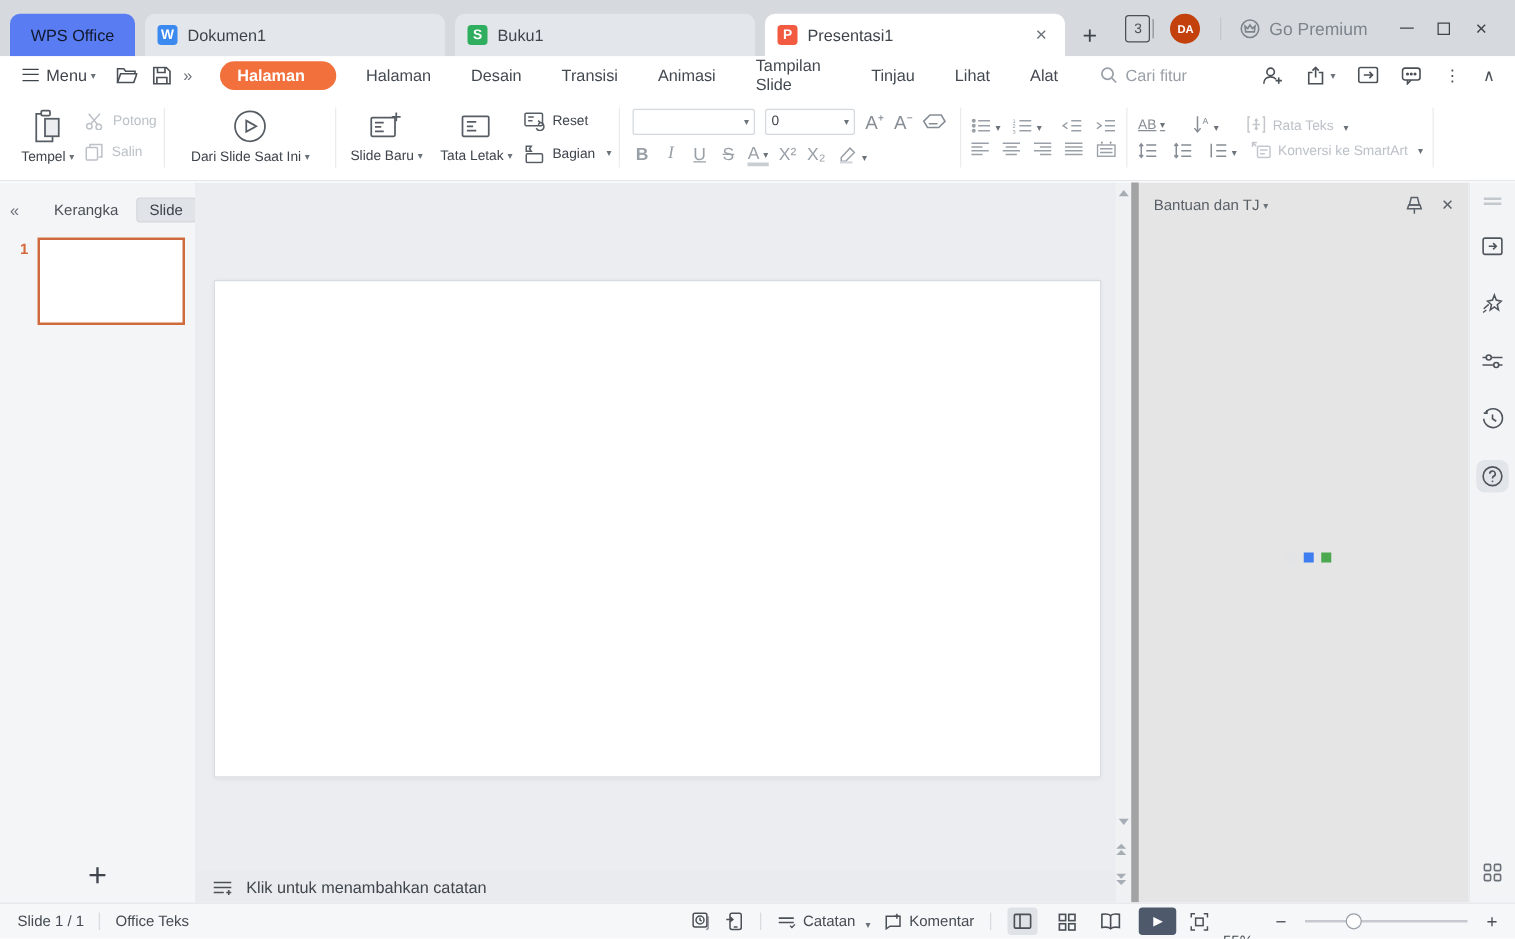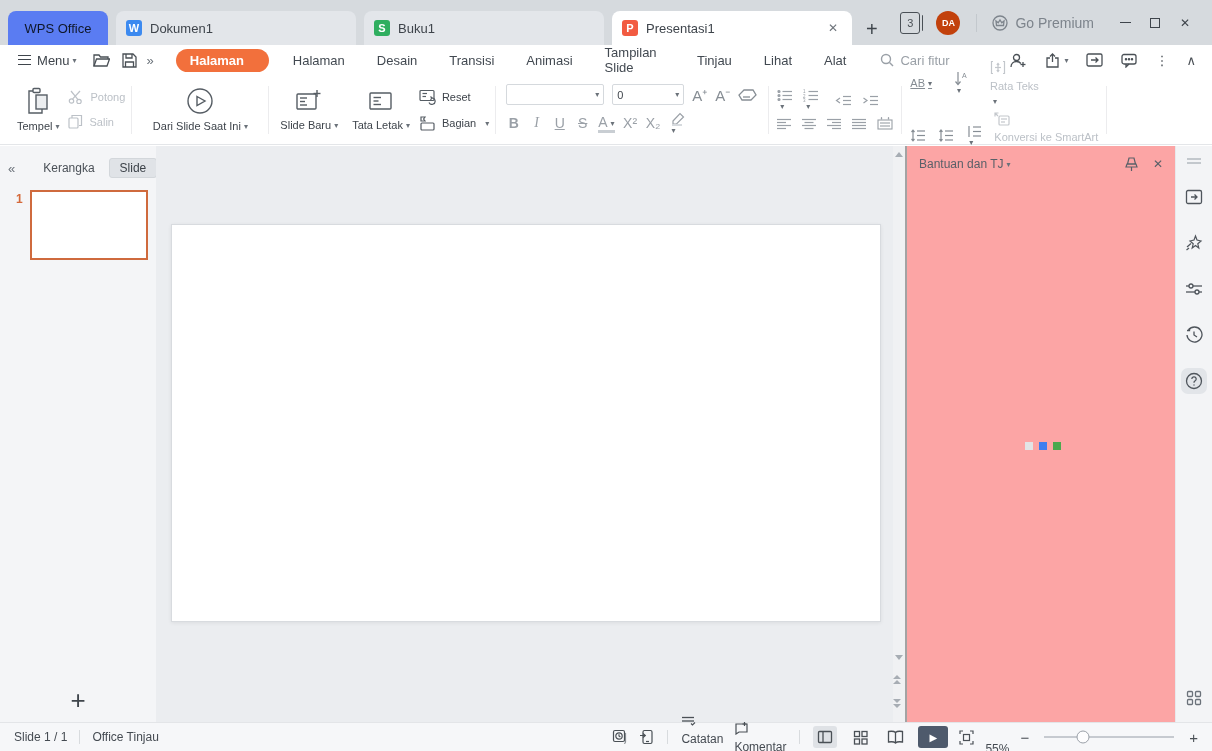--- a/index.html
+++ b/index.html
@@ -61,21 +61,21 @@
   .srow { display:flex; align-items:center; gap:6px; font-size:11px; color:#3e444b; }
   .combo { border:1px solid #d5d9dd; border-radius:2px; height:21px; display:flex; align-items:center; font-size:11px; color:#3f454c; padding:0 4px; justify-content:space-between; }
   .combo .cdd { font-size:8px; color:#6b727a; }
   .row1,.row2 { display:flex; align-items:center; gap:8px; }
   .fontgrp { display:flex; flex-direction:column; gap:6px; justify-content:center; padding:0 10px; }
   .charbtn { font-size:14px; color:#9aa0a7; min-width:15px; text-align:center; }
   .charbtn.b { font-weight:bold; }
   .charbtn.i { font-style:italic; font-family:"Liberation Serif", serif; }
   .charbtn.u { text-decoration:underline; }
   .charbtn.s { text-decoration:line-through; }
-  .ibtn { display:flex; align-items:flex-start; color:#868d94;flex-direction:column; }
+  .ibtn { display:flex; align-items:flex-end; color:#868d94; }
   .gray-note { font-size:11px; color:#bcc1c7; white-space:nowrap; }
 
   
   .workspace { position:absolute; top:146px; left:0; right:0; bottom:29px; display:flex; }
   .left-panel { width:156px; background:#f4f5f7; position:relative; }
   .lp-head { display:flex; align-items:center; padding:12px 8px 0 8px; font-size:12px; color:#4a5057; }
   .lp-collapse { color:#6b727a; font-size:13px; letter-spacing:-2px; }
   .lp-tab-kerangka { margin-left:30px; }
   .lp-tab-slide { margin-left:14px; background:#e0e3e7; border:1px solid #d3d7db; border-radius:3px; padding:2px 10px; color:#3c4249; }
   .thumb-wrap { position:relative; margin-top:12px; }
@@ -90,21 +90,21 @@
   .ph-title { left:89px; top:63px; width:530px; height:141px; display:flex; align-items:center; justify-content:center;
               text-align:center; font-size:34px; font-weight:300; color:#1f2328; line-height:1.4; }
   .ph-subtitle { left:89px; top:206px; width:530px; height:96px; text-align:center; padding-top:9px; font-size:16px; color:#1f2328; }
   .notes-bar { position:absolute; left:0; right:0; bottom:0; height:25px; background:#e9ebee; display:flex; align-items:center; gap:9px; padding-left:14px; font-size:13px; color:#3f454c; }
 
   .vscroll { width:12px; background:#f0f1f3; position:relative; }
   .scr { position:absolute; left:0; right:0; display:flex; justify-content:center; color:#9aa0a7; }
   .tri-up { width:0; height:0; border-left:4px solid transparent; border-right:4px solid transparent; border-bottom:5px solid #a7adb4; }
   .tri-dn { width:0; height:0; border-left:4px solid transparent; border-right:4px solid transparent; border-top:5px solid #a7adb4; }
 
-  .task-pane { width:270px; background:#fca5a5; border-left:2px solid #a3a3a3; position:relative; }
+  .task-pane { width:270px; background:#e5e5e5; border-left:6px solid #a3a3a3; position:relative; }
   .tp-head { display:flex; align-items:center; padding:10px 12px; font-size:12px; color:#5a6068; }
   .tp-actions { margin-left:auto; display:flex; gap:14px; align-items:center; color:#5a6068; }
   .loading-dots { position:absolute; left:118px; top:296px; display:flex; gap:6px; }
   .ldot { width:8px; height:8px; }
 
   .right-rail { width:37px; background:#f3f4f6; border-left:1px solid #e7e9ec; display:flex; flex-direction:column; align-items:center; position:relative; }
   .rail-handle { margin-top:12px; width:14px; border-top:2px solid #c3c8cd; border-bottom:2px solid #c3c8cd; height:6px; }
   .rail-ico { margin-top:20px; color:#4f555c; width:26px; height:26px; display:flex; align-items:center; justify-content:center; border-radius:7px; }
   .rail-ico.active { background:#e2e5e9; }
   .rail-bottom { position:absolute; bottom:16px; left:50%; transform:translateX(-50%); color:#6b727a; }
@@ -518,20 +518,29 @@
     <div class="thumb-wrap">
       <span class="thumb-num">1</span>
       <div class="thumb"></div>
     </div>
     <span class="add-slide">+</span>
   </div>
 
   <div class="editor">
     <div class="slide-canvas">
     </div>
+    <div class="notes-bar">
+      <svg width="18" height="14" viewBox="0 0 18 14" fill="none" stroke="#4a5056" stroke-width="1.3">
+          <line x1="1" y1="3" x2="15" y2="3"></line>
+          <line x1="1" y1="7" x2="15" y2="7"></line>
+          <line x1="1" y1="11" x2="9" y2="11"></line>
+          <path d="M13 9 v4 M11 11 h4"></path>
+        </svg>
+      <span>Klik untuk menambahkan catatan</span>
+    </div>
   </div>
 
   <div class="vscroll">
     <span class="scr" style="top:6px;">
         <span class="tri-up"></span>
       </span>
     <span class="scr" style="bottom:62px;">
         <span class="tri-dn"></span>
       </span>
     <span class="scr" style="bottom:38px; flex-direction:column; gap:1px;">
@@ -608,21 +617,21 @@
           <rect x="9.5" y="9.5" width="5" height="5" rx="1"></rect>
         </svg>
       </span>
   </div>
 </div>
 
 <div class="statusbar">
   <div class="sb-left">
     <span>Slide 1 / 1</span>
     <span class="sb-div"></span>
-    <span>Office Tinjau</span>
+    <span>Office Teks</span>
   </div>
   <div class="sb-right">
     <svg width="16" height="16" viewBox="0 0 16 16" fill="none" stroke="#4a5056" stroke-width="1.2">
         <rect x="1.5" y="1.5" width="11" height="11" rx="1.5"></rect>
         <circle cx="7" cy="7" r="3.2"></circle>
         <path d="M7 5.2 V7 l1.4 1"></path>
         <path d="M13.5 4 v9 a1.5 1.5 0 0 1-1.5 1.5" stroke-opacity=".6"></path>
       </svg>
     <svg width="15" height="16" viewBox="0 0 15 16" fill="none" stroke="#4a5056" stroke-width="1.2">
         <rect x="4" y="1.5" width="9" height="13" rx="1.5"></rect>

